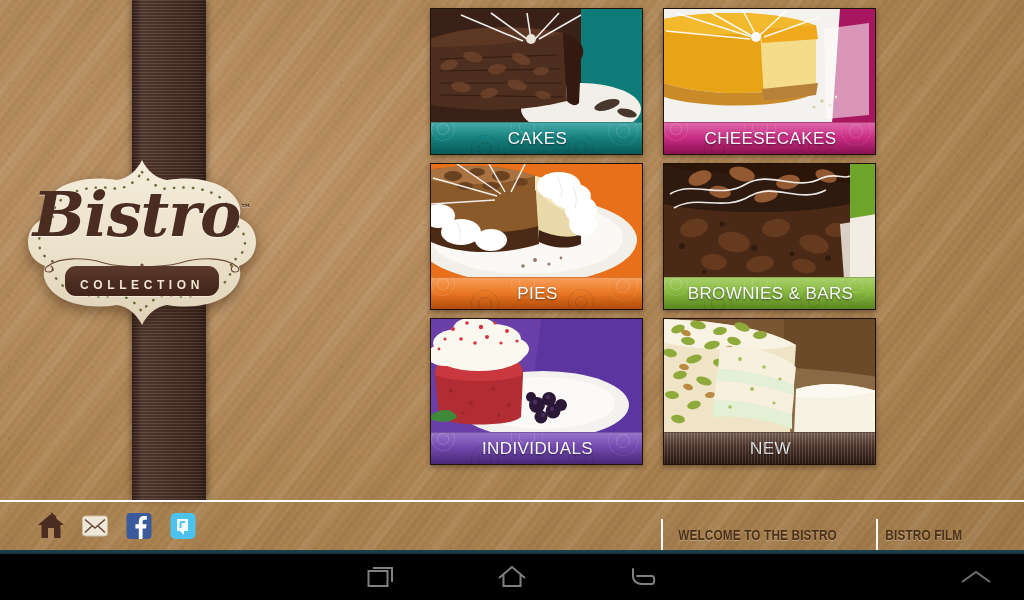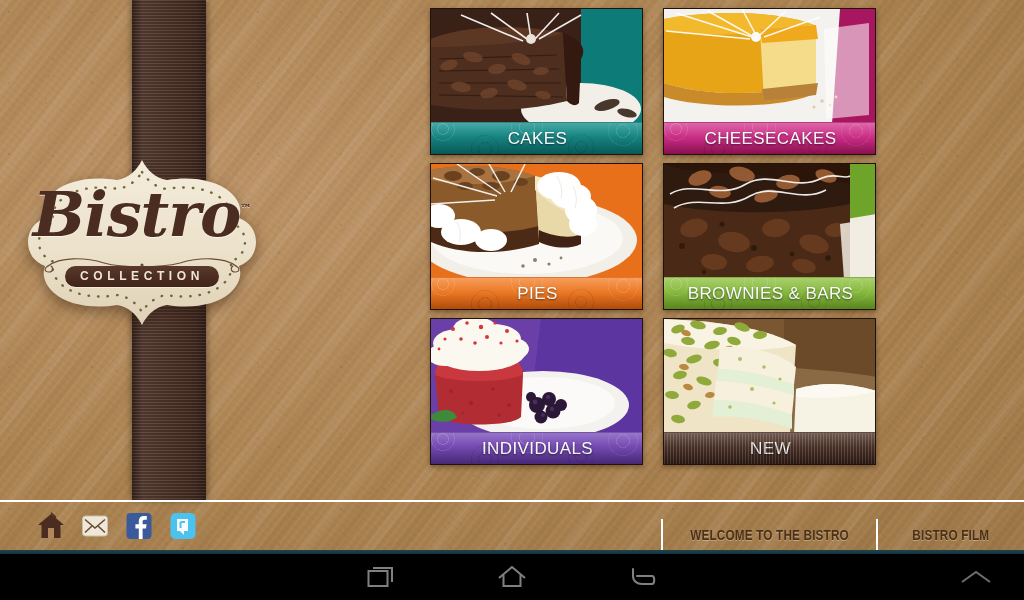--- a/index.html
+++ b/index.html
@@ -133,21 +133,21 @@
     width: 200px; height: 20px;
   }
   .collection-pill {
     position: absolute;
     left: 50%;
     top: 108px;
     transform: translateX(-50%);
     background: linear-gradient(180deg, #5b3a2b 0%, #4a2c21 55%, #422519 100%);
     color: #f0e6d2;
     border-radius: 11px;
-    padding: 3px 15px 4px 15px;
+    padding: 12px 15px 4px 15px;
     font-family: "Liberation Sans", sans-serif;
     font-size: 12px;
     font-weight: bold;
     letter-spacing: 4.6px;
     white-space: nowrap;
     box-shadow: 0 1px 0 rgba(255,255,255,0.45);
   }
 
   
   .tile-grid {
@@ -243,21 +243,21 @@
     display: flex;
     align-items: center;
     padding-left: 36px;
     gap: 14px;
   }
   .footer-btn {
     width: 215px;
     border-left: 2px solid #ffffff;
     display: flex;
     align-items: center;
-    justify-content: center;
+    justify-content: flex-start;
     cursor: pointer;
     margin-top: 17px;
   }
   .footer-btn .btn-txt {
     color: #4c3119;
     font-family: "Liberation Sans", sans-serif;
     font-size: 14px;
     font-weight: bold;
     letter-spacing: 0.2px;
     transform: scaleX(0.84);

